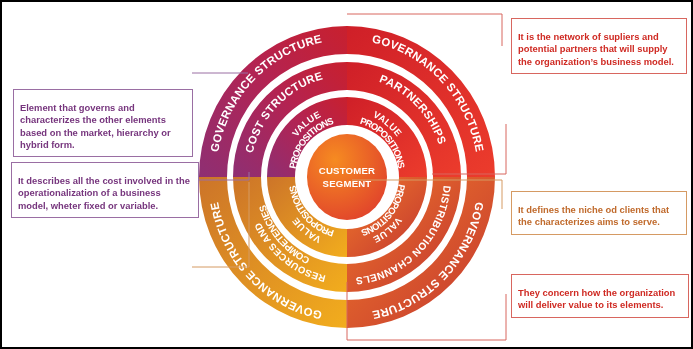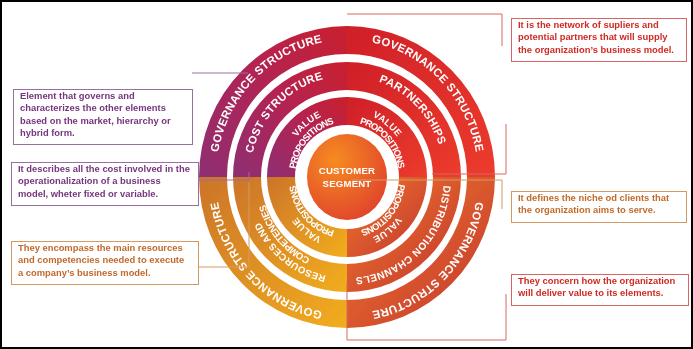--- a/index.html
+++ b/index.html
@@ -8,21 +8,21 @@
     position:relative;width:693px;height:349px;overflow:hidden;
     background:#ffffff;box-sizing:border-box;border:2px solid #000000;
   }
   #diagram-svg{position:absolute;left:0;top:0;width:693px;height:349px;}
   .arc-label{
     font-family:"Liberation Sans",sans-serif;
     font-weight:bold;fill:#ffffff;letter-spacing:0.3px;
   }
   .callout{
     position:absolute;box-sizing:border-box;background:#ffffff;
-    border:1px solid #8c5a93;padding:0 6px 5px 6px;
+    border:1px solid #8c5a93;padding:12px 6px 5px 6px;
     font-family:"Liberation Sans",sans-serif;
     font-size:9.4px;line-height:12.3px;font-weight:bold;
     color:#7b3f7f;
   }
   .callout.purple{border-color:#9a6ea3;color:#76357d;}
   .callout.orange{border-color:#d59a63;color:#c06a2c;}
   .callout.red{border-color:#d8665f;color:#cf2a23;}
   .center-label{
     font-family:"Liberation Sans",sans-serif;
     font-weight:bold;fill:#ffffff;font-size:9.6px;letter-spacing:0.2px;
@@ -172,22 +172,21 @@
       <path stroke="#d59a63" d="M 500,207 L 500,178 L 350,178"></path>
 
       <path stroke="#d8665f" d="M 504,292 L 504,338 L 345,338 L 345,280"></path>
     </g>
   </svg>
 
   <div class="callout purple" style="left:11px;top:45px;width:180px;margin-top:42px;">Element that governs and characterizes the other elements based on the market, hierarchy or hybrid form.</div>
 
   <div class="callout purple" style="left:9px;top:160px;width:188px;">It describes all the cost involved in the operationalization of a business model, wheter fixed or variable.</div>
 
-  <div class="callout orange" style="left:9px;top:239px;width:188px;">They encompass the main resources and competencies needed to execute a company’s business model.</div>
 
   <div class="callout red" style="left:509px;top:16px;width:176px;">It is the network of supliers and potential partners that will supply the organization’s business model.</div>
 
 
-  <div class="callout orange" style="left:509px;top:189px;width:176px;">It defines the niche od clients that the organization aims to serve.</div>
+  <div class="callout orange" style="left:509px;top:189px;width:176px;">It defines the niche od clients that the characterizes aims to serve.</div>
 
   <div class="callout red" style="left:509px;top:272px;width:178px;">They concern how the organization will deliver value to its elements.</div>
 
 </div>
 
 </body></html>

